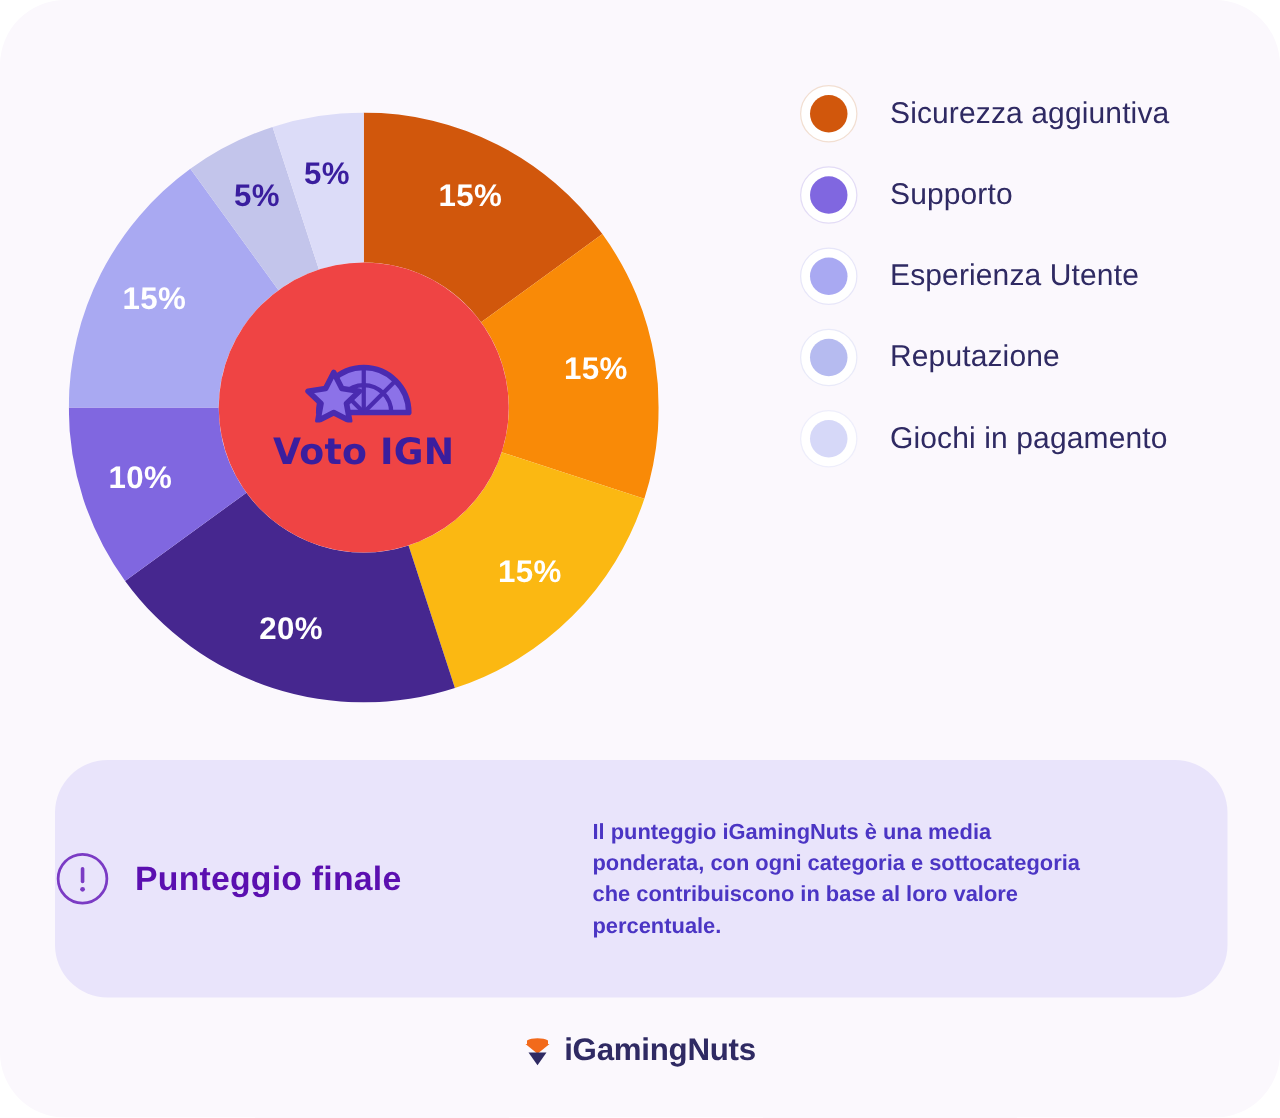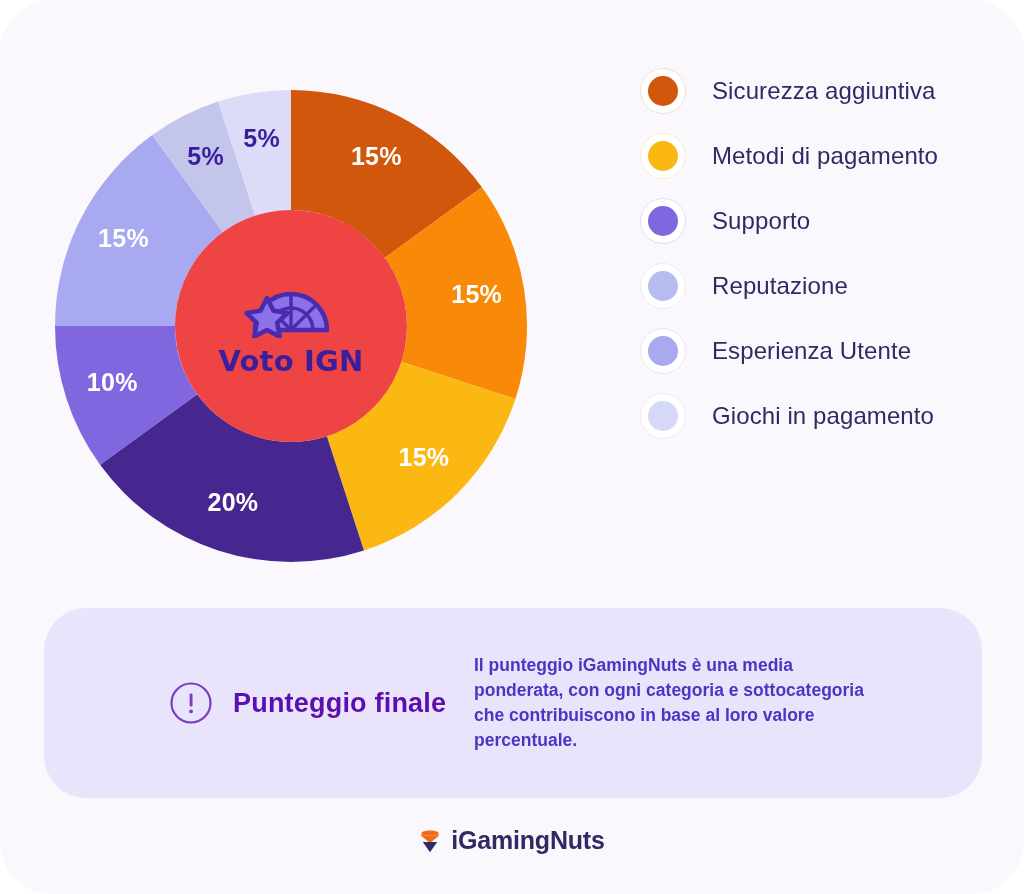--- a/index.html
+++ b/index.html
@@ -124,21 +124,20 @@
     border-radius: 42px;
     display: flex;
     align-items: center;
     box-sizing: border-box;
   }
   #info-left {
     flex: 0 0 auto;
     width: 430px;
     display: flex;
     align-items: center;
-    padding-left: 125px;
     box-sizing: border-box;
   }
   #info-excl-icon { display: block; width: 44px; height: 44px; flex: 0 0 auto; }
   #info-heading {
     margin-left: 20px;
     font-size: 27px;
     font-weight: bold;
     color: #5b0fb0;
     letter-spacing: 0.2px;
     white-space: nowrap;
@@ -221,42 +220,36 @@
   </div>
 
   <div id="legend">
       <div class="legend-item">
         <div class="legend-dot-outer" style="border: 1.5px solid rgb(242, 223, 210);">
           <div class="legend-dot-inner" style="background: rgb(209, 87, 12);"></div>
         </div>
         <div class="legend-label">Sicurezza aggiuntiva</div>
       </div>
       <div class="legend-item">
-        <div class="legend-dot-outer" style="border: 1.5px solid rgb(245, 236, 214);">
-          <div class="legend-dot-inner" style="background: rgb(251, 184, 18);"></div>
-        </div>
-        <div class="legend-label">Metodi di pagamento</div>
-      </div>
-      <div class="legend-item">
         <div class="legend-dot-outer" style="border: 1.5px solid rgb(227, 220, 246);">
           <div class="legend-dot-inner" style="background: rgb(128, 103, 224);"></div>
         </div>
         <div class="legend-label">Supporto</div>
       </div>
       <div class="legend-item">
+        <div class="legend-dot-outer" style="border: 1.5px solid rgb(231, 230, 249);">
+          <div class="legend-dot-inner" style="background: rgb(169, 169, 242);"></div>
+        </div>
+        <div class="legend-label">Esperienza Utente</div>
+      </div>
+      <div class="legend-item">
         <div class="legend-dot-outer" style="border: 1.5px solid rgb(233, 234, 249);">
           <div class="legend-dot-inner" style="background: rgb(182, 187, 240);"></div>
         </div>
         <div class="legend-label">Reputazione</div>
-      </div>
-      <div class="legend-item">
-        <div class="legend-dot-outer" style="border: 1.5px solid rgb(231, 230, 249);">
-          <div class="legend-dot-inner" style="background: rgb(169, 169, 242);"></div>
-        </div>
-        <div class="legend-label">Esperienza Utente</div>
       </div>
       <div class="legend-item">
         <div class="legend-dot-outer" style="border: 1.5px solid rgb(238, 238, 251);">
           <div class="legend-dot-inner" style="background: rgb(214, 216, 248);"></div>
         </div>
         <div class="legend-label">Giochi in pagamento</div>
       </div>
     </div>
 
   <div id="info-panel">

